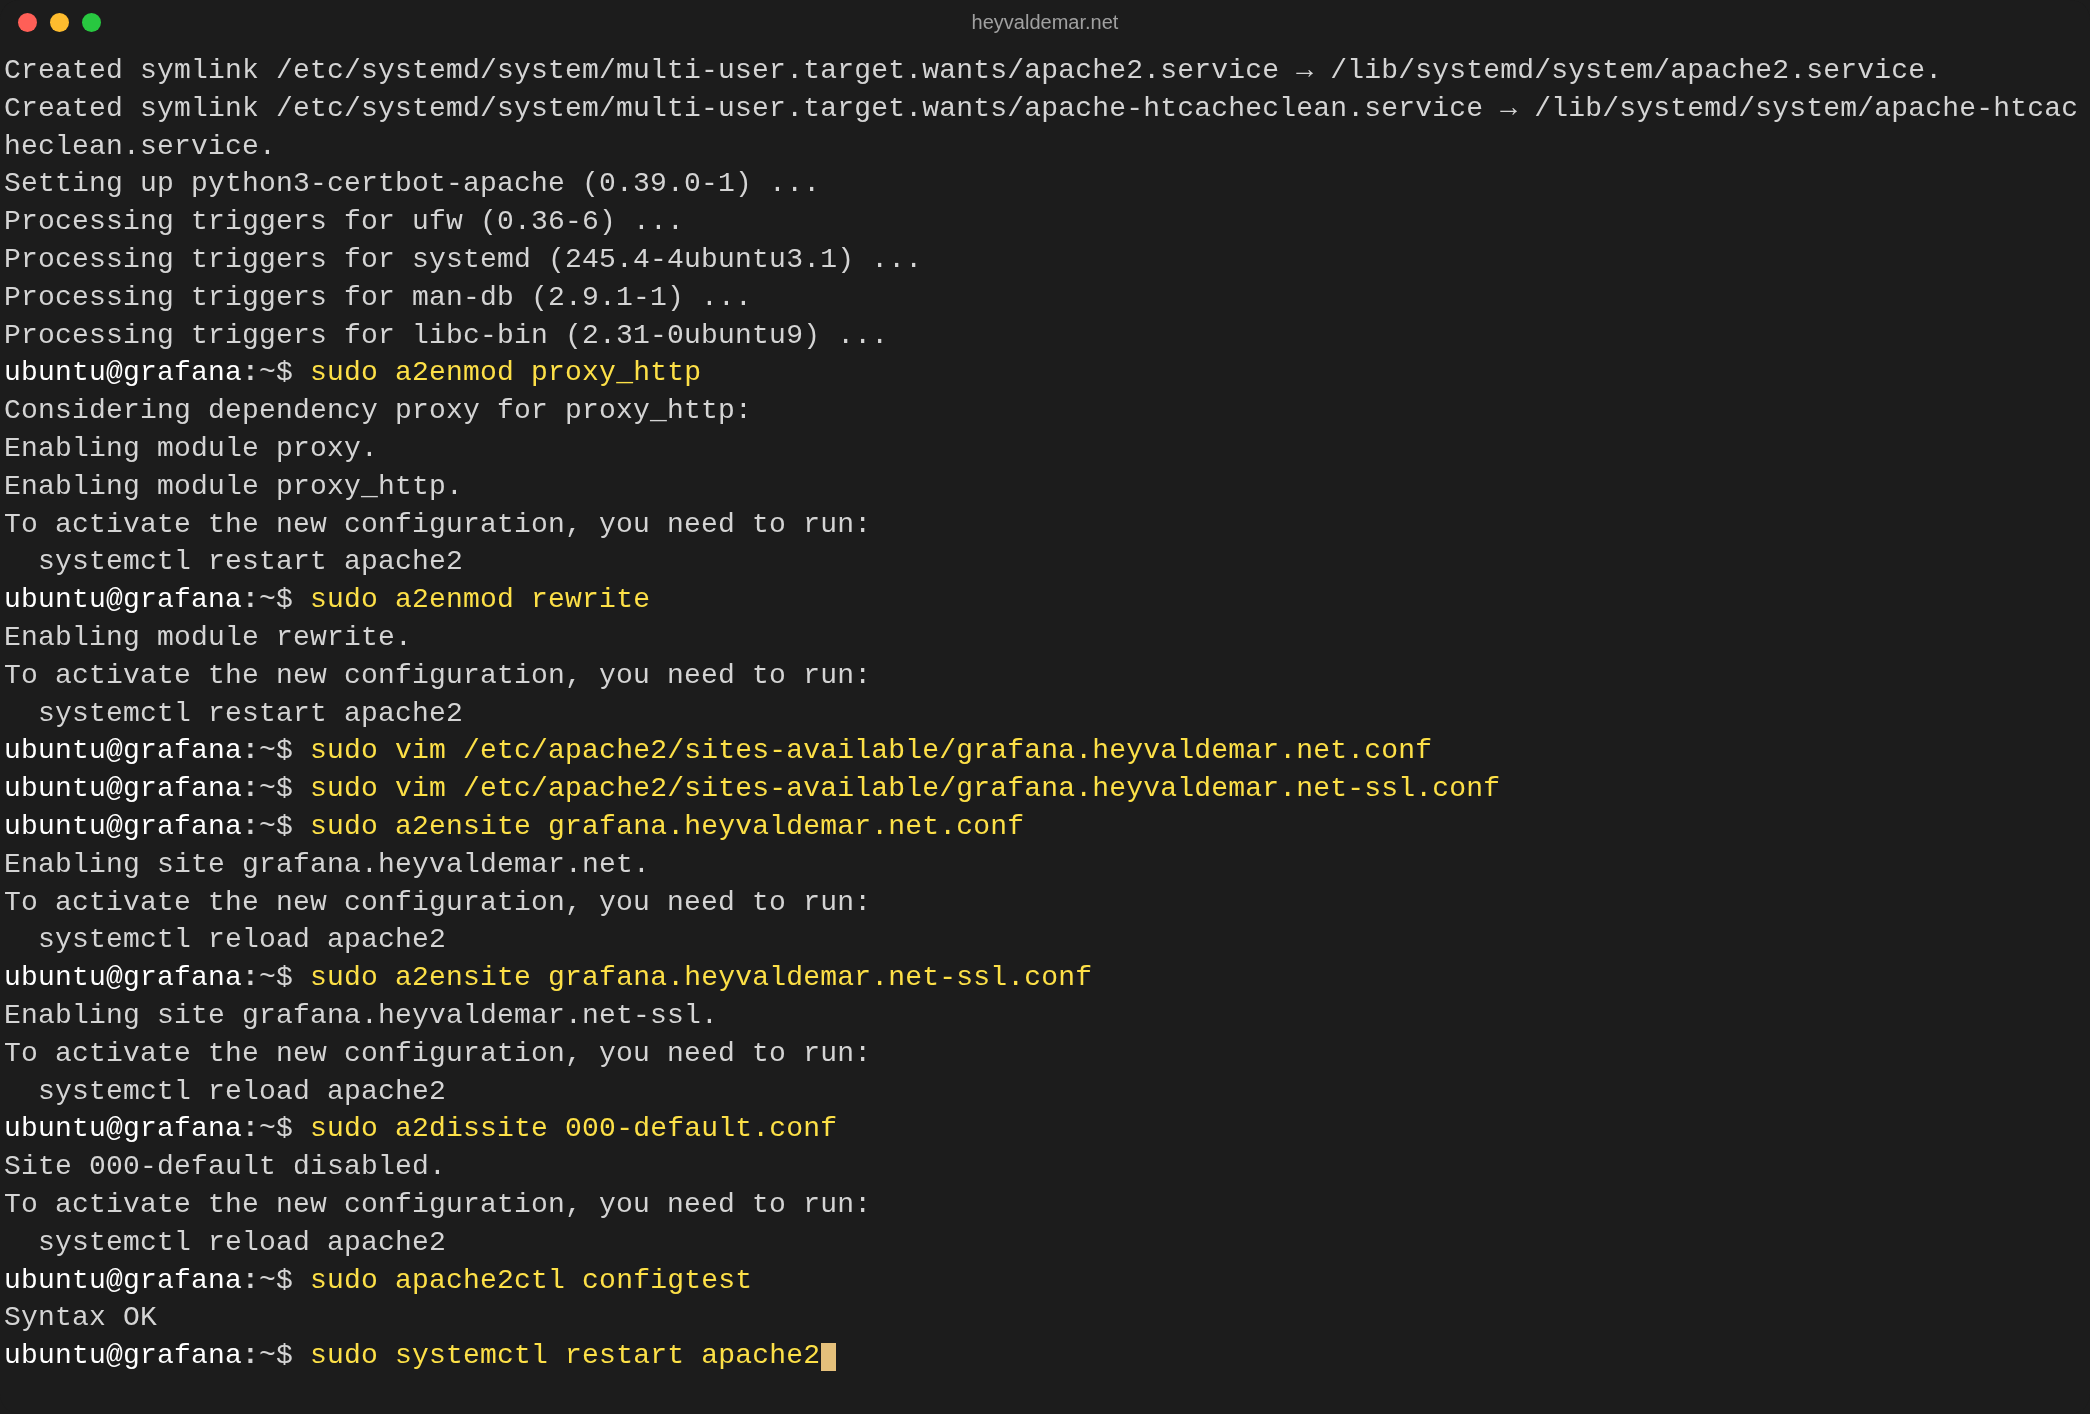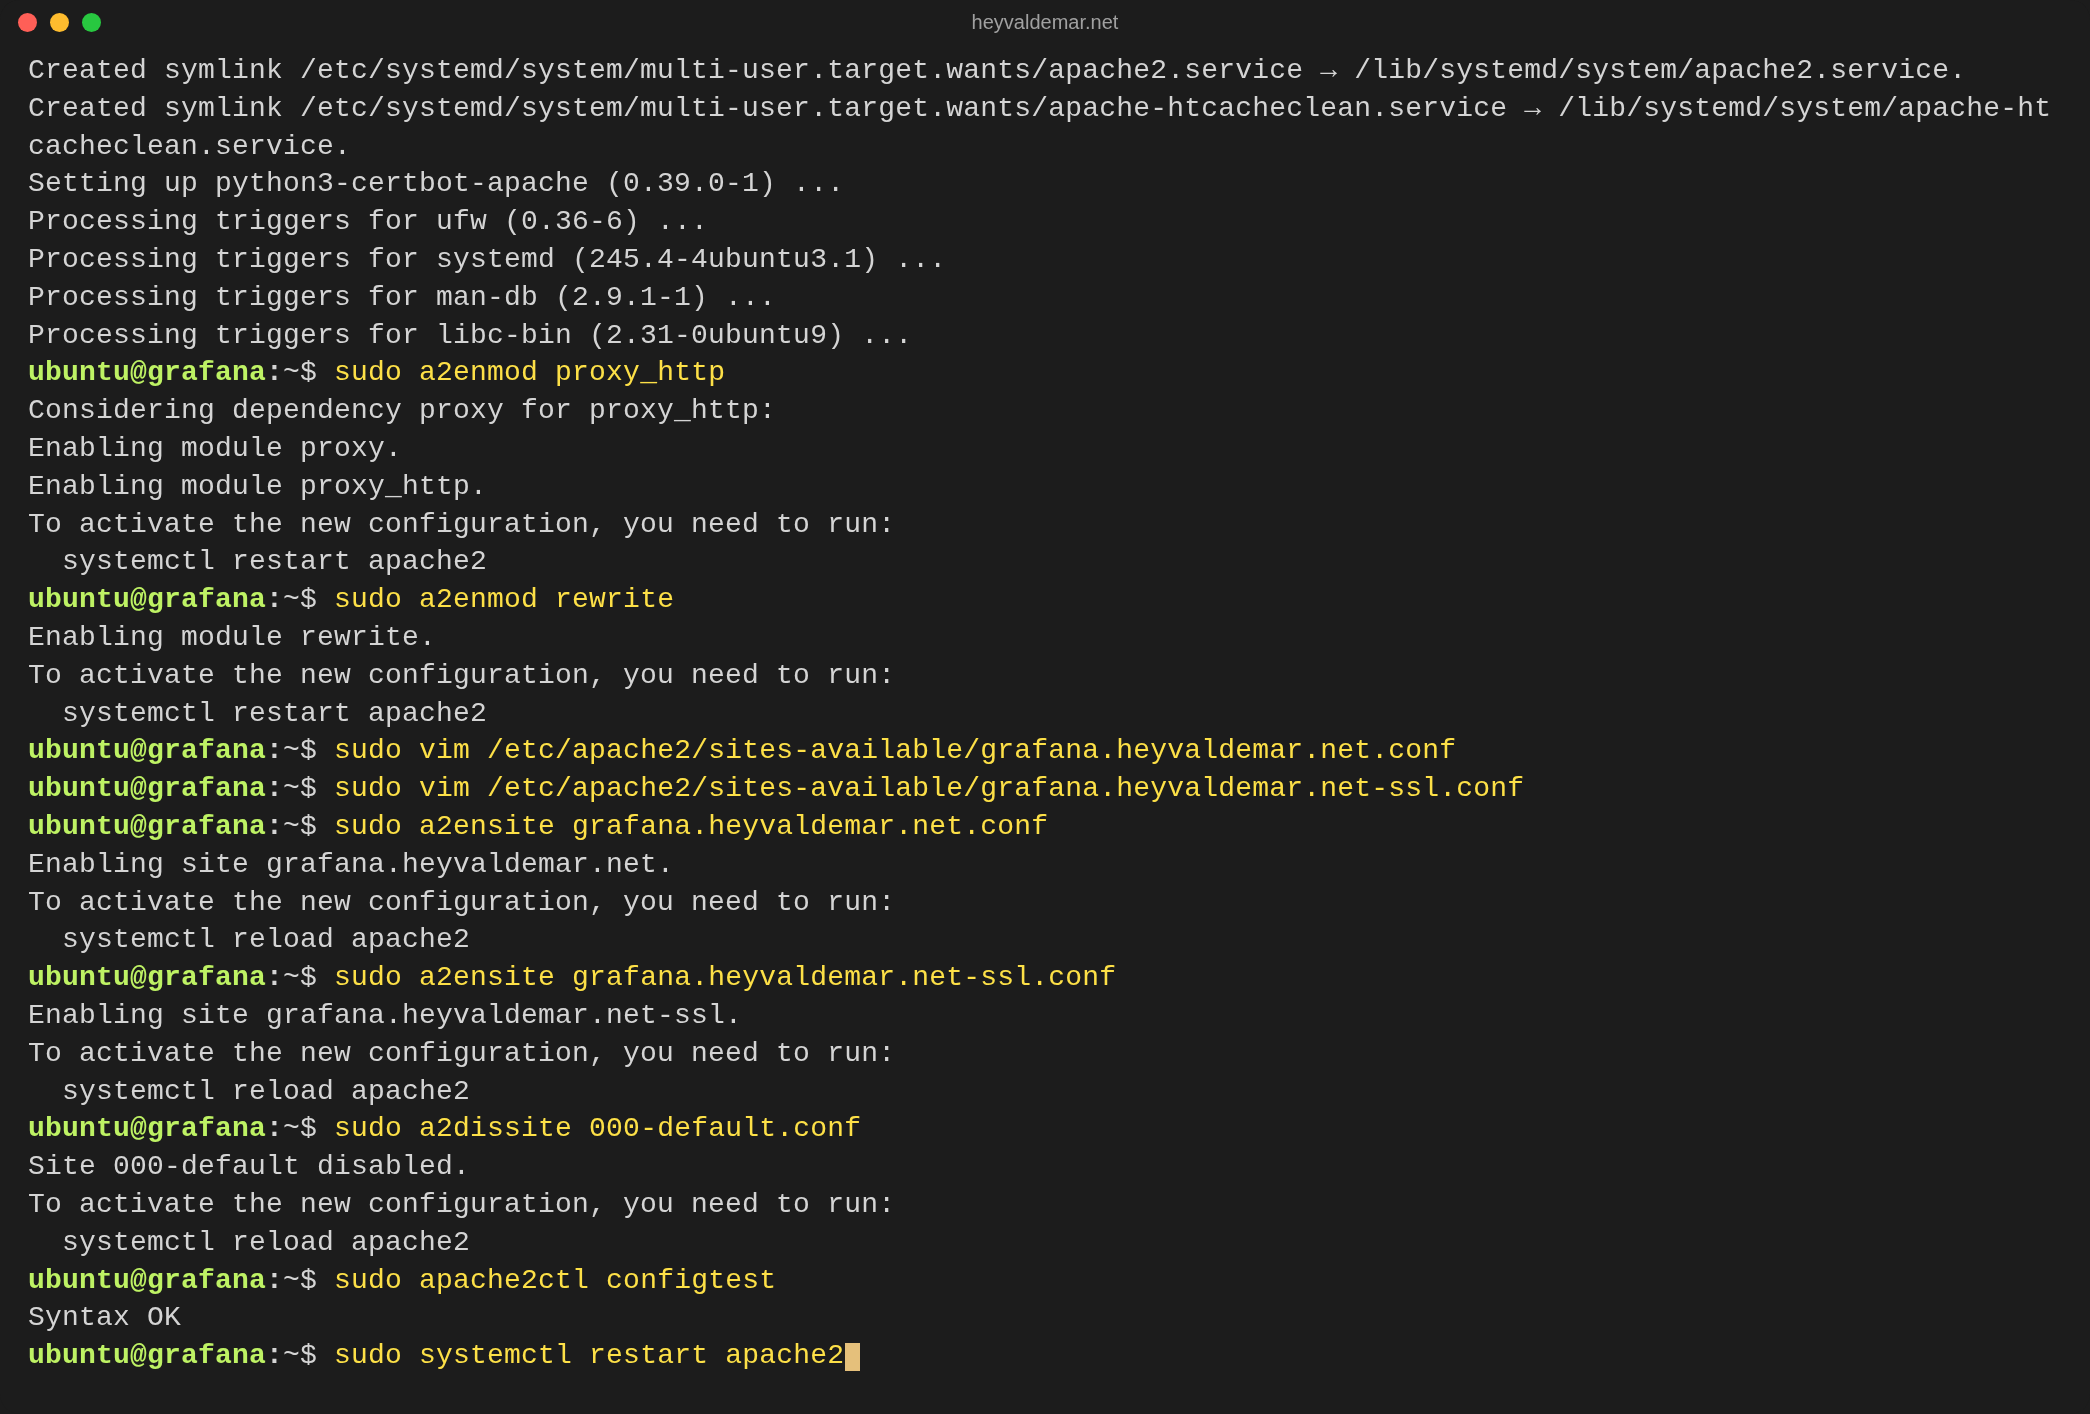--- a/index.html
+++ b/index.html
@@ -53,30 +53,30 @@
     .title {
       flex: 1;
       text-align: center;
       color: #a0a0a0;
       font-size: 20px;
       font-family: -apple-system, BlinkMacSystemFont, sans-serif;
       font-weight: 400;
     }
     .terminal-content {
       flex: 1;
-      padding: 8px 28px;
+      padding: 8px 4px;
       white-space: pre-wrap;
       word-break: break-all;
       font-size: 28px;
       letter-spacing: 0.2px;
     }
     .line {
       display: block;
     }
-    .prompt-user { color: #bef264; font-weight: bold; }
+    .prompt-user { color: #ffffff; font-weight: normal; }
     .prompt-sep { color: #d4d4d4; font-weight: bold; }
     .prompt-path { color: #d4d4d4; }
     .cmd { color: #fde047; }
     .output { color: #d4d4d4; }
     .cursor {
       display: inline-block;
       width: 15px;
       height: 28px;
       background: #e5c07b;
       vertical-align: text-bottom;

